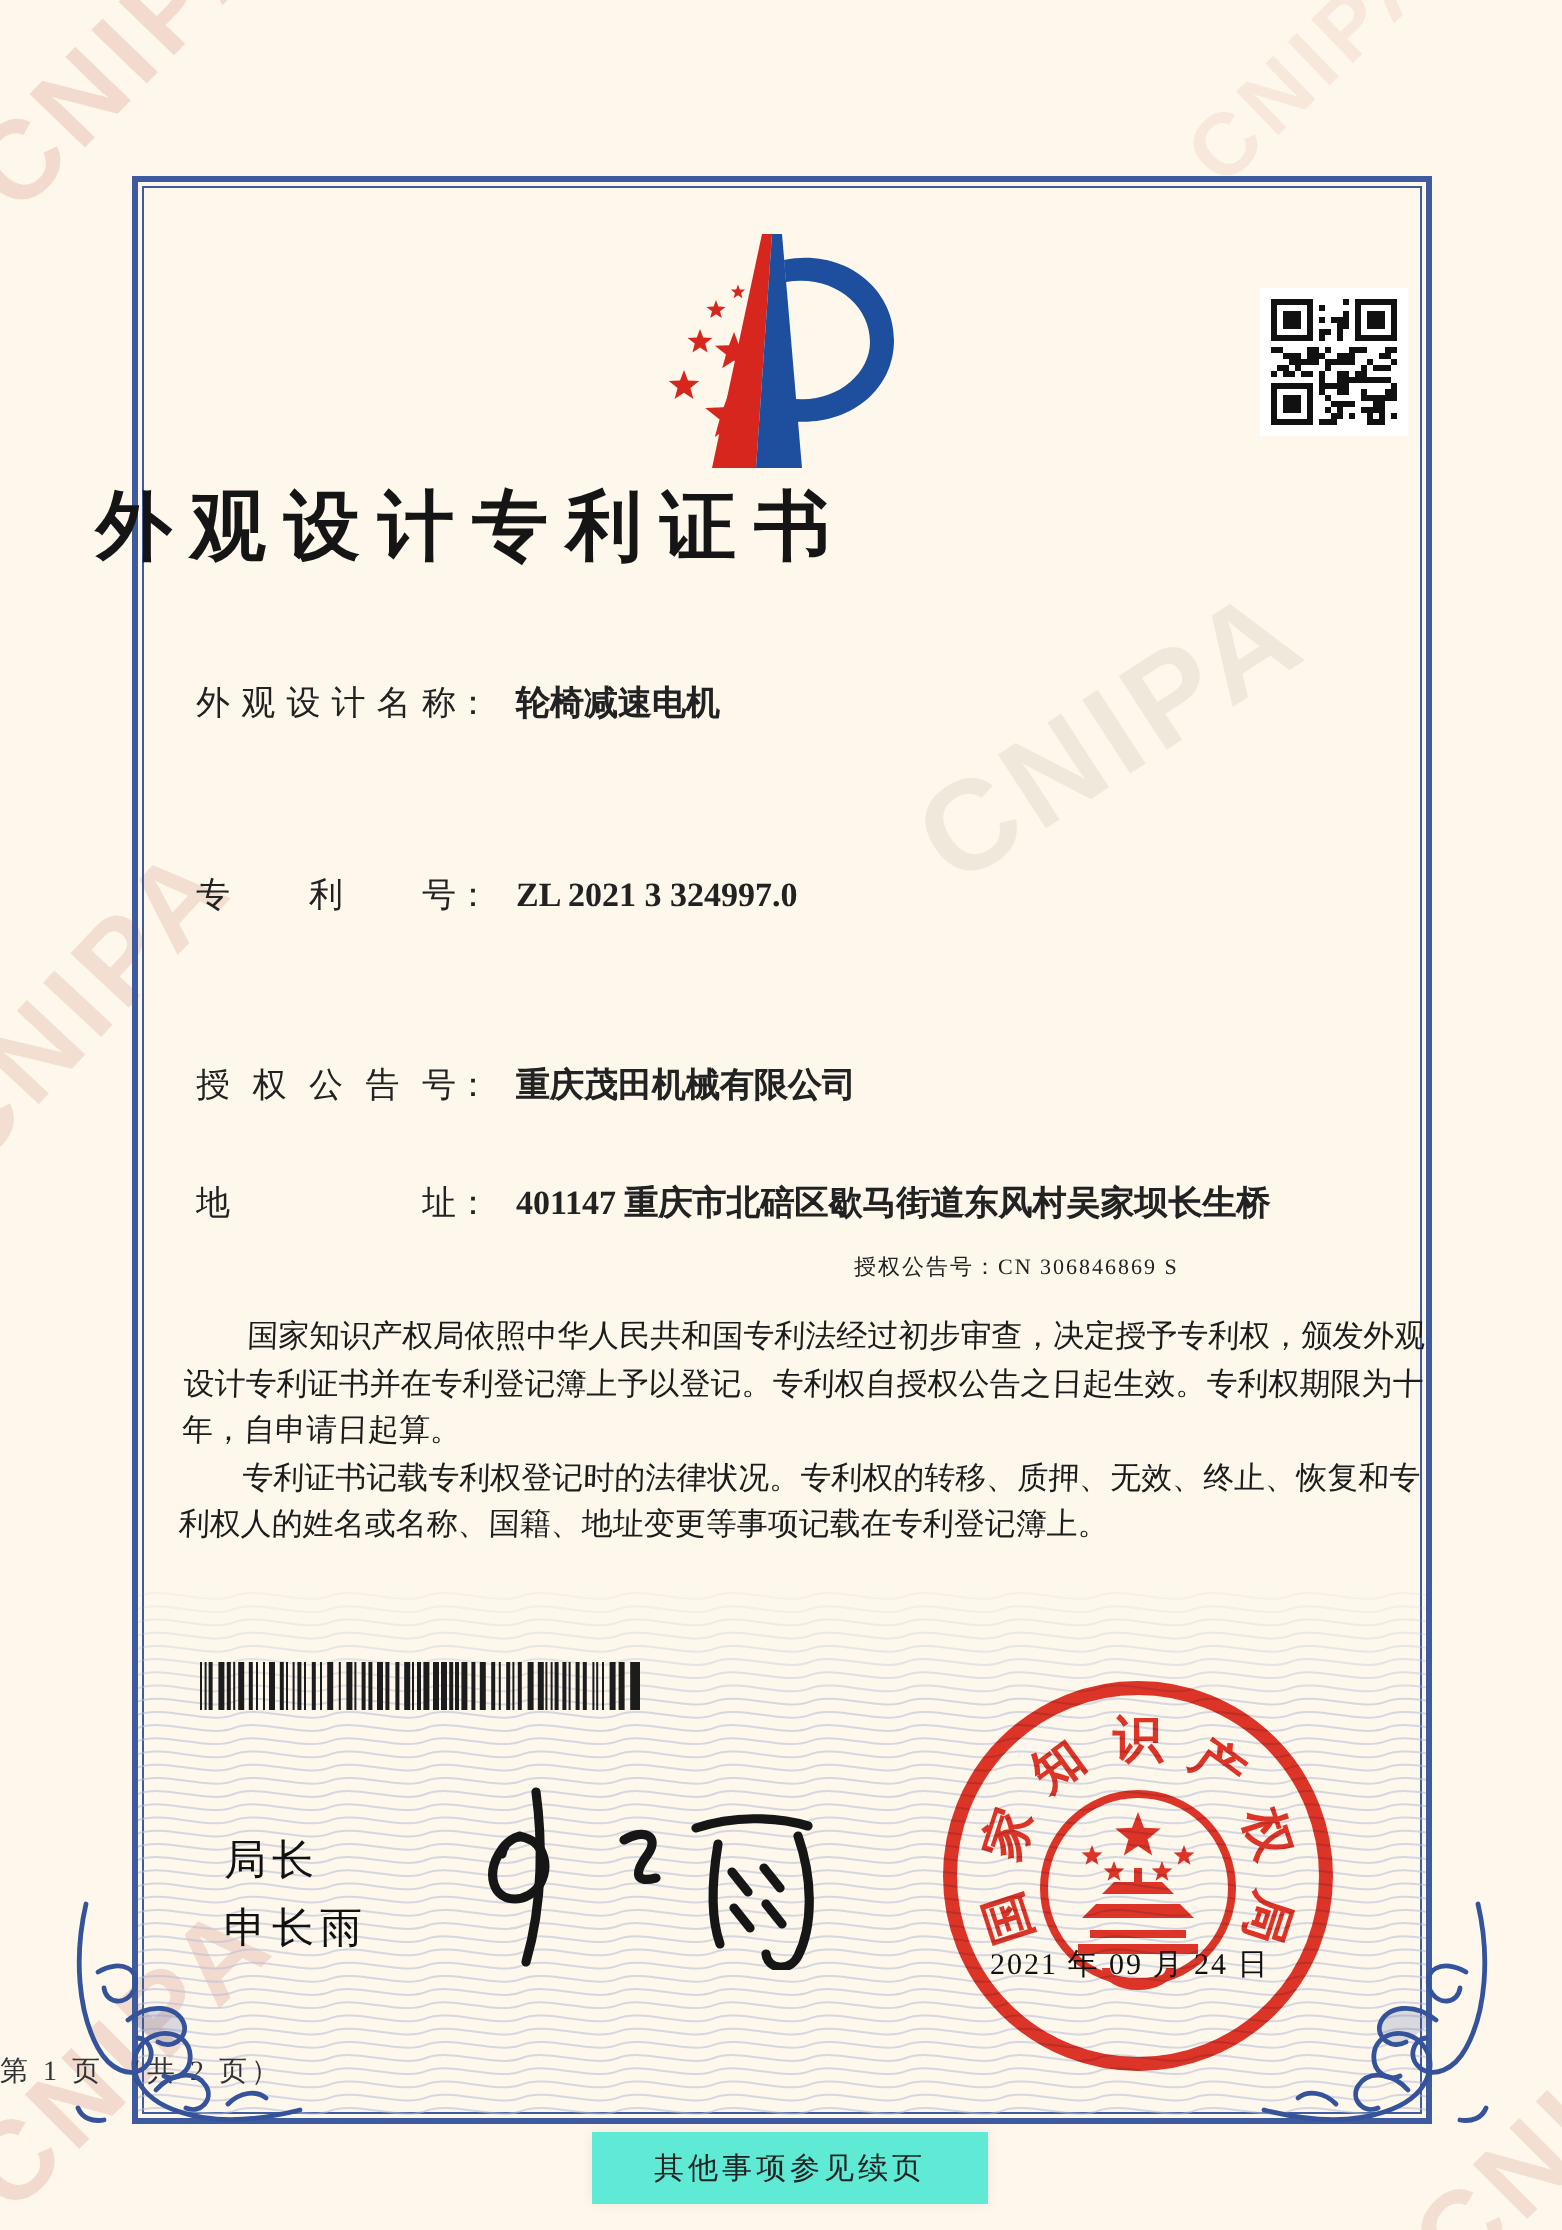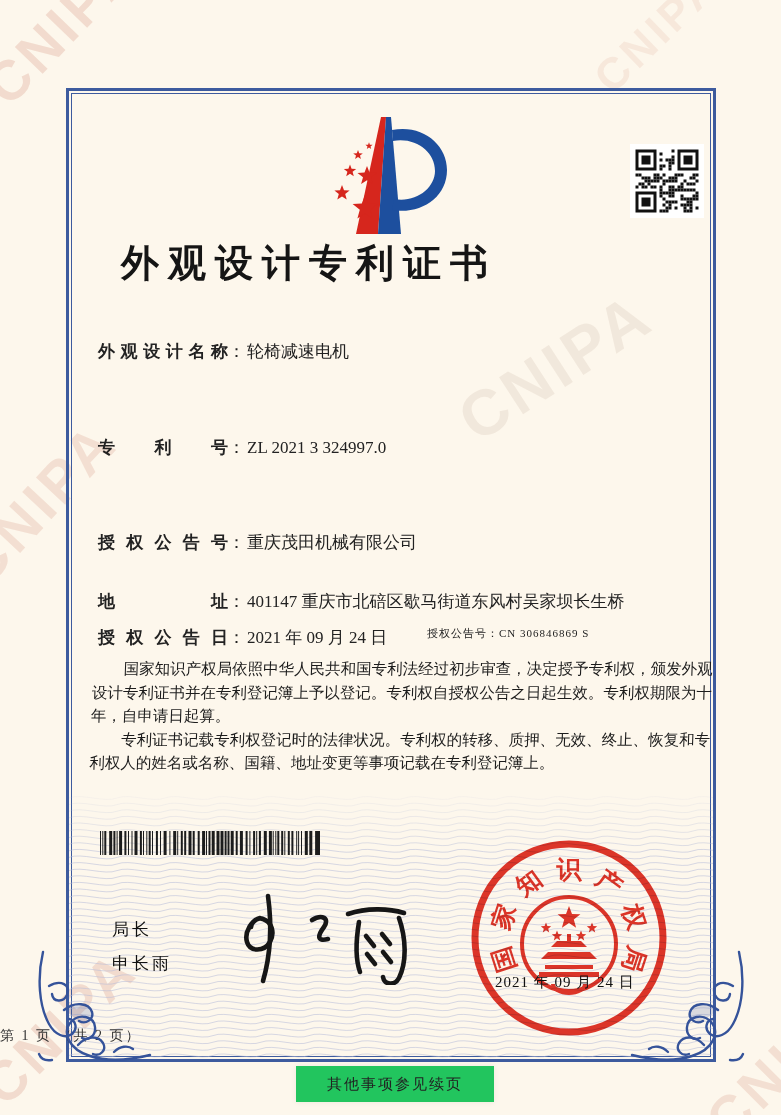--- a/index.html
+++ b/index.html
@@ -19,43 +19,43 @@
   }
 
   
   .frame { position:absolute; left:66px; top:88px; width:650px; height:974px;
            border:3px solid #3d5b9e; }
   .frame::after { content:""; position:absolute; inset:2px; border:1px solid #3d5b9e; }
 
   .cert-no { position:absolute; left:98px; top:142px; font-size:16px;
              letter-spacing:2px; color:#222; }
 
-  .title { position:absolute; left:0; top:238px; width:618px; text-align:center;
-           font-size:38px; font-weight:bold; letter-spacing:9px; color:#151515; }
+  .title { position:absolute; left:0; top:238px; width:618px; text-align:left;
+           font-size:38px; font-weight:bold; letter-spacing:9px; color:#151515;padding-left:48px; }
 
   .frow { position:absolute; left:98px; font-size:17px; color:#222; white-space:nowrap; }
   .flabel { display:inline-block; width:130px; text-align:justify;
-            text-align-last:justify; vertical-align:bottom;font-weight:bold; }
-  .fval { margin-left:2px; }
+            text-align-last:justify; vertical-align:bottom; }
+  .fval { margin-left:13px;font-weight:bold; }
   .grant2 { position:absolute; left:427px; top:626px; font-size:11px;
             letter-spacing:1px; white-space:nowrap; }
 
   .paras { position:absolute; left:91px; top:657px; width:620px; font-size:15.5px;
            line-height:23.6px; color:#1c1c1c; text-align:justify;
            transform:skewX(-2deg); }
   .paras p { text-indent:2em; }
 
-  .officials { position:absolute; left:112px; top:913px; font-size:17px;
+  .officials { position:absolute; left:112px; top:913px; font-size:21px;
                letter-spacing:3px; color:#111; line-height:34px; }
 
   .pagenum { position:absolute; left:0; top:1027px; width:722px; text-align:left;
              font-size:14px; letter-spacing:2px; color:#333; z-index:4; }
 
   .contbox { position:absolute; left:296px; top:1066px; width:198px; height:36px;
-             background:#22c55e; box-shadow:0 0 6px rgba(0,0,0,.07);
+             background:#5eead4; box-shadow:0 0 6px rgba(0,0,0,.07);
              display:flex; align-items:center; justify-content:center;
              font-size:15px; letter-spacing:2px; color:#222; }
 
   .abs { position:absolute; }
   #waves-svg { z-index:1; }
   #barcode-svg, .officials, #sig-svg, .pagenum { z-index:3; }
   .orn { z-index:5; }
   #seal-svg { z-index:6; mix-blend-mode:multiply; opacity:.95; }
   .seal-date { position:absolute; left:495px; top:973px; font-size:15px;
                letter-spacing:1px; color:#101010; z-index:7; white-space:nowrap; }
@@ -270,23 +270,20 @@
   </div>
   <div class="frow" style="top:436px;">
     <span class="flabel">专利号</span><span>：</span><span class="fval">ZL 2021 3 324997.0</span>
   </div>
   <div class="frow" style="top:531px;">
     <span class="flabel">授权公告号</span><span>：</span><span class="fval">重庆茂田机械有限公司</span>
   </div>
   <div class="frow" style="top:590px;">
     <span class="flabel">地址</span><span>：</span><span class="fval">401147 重庆市北碚区歇马街道东风村吴家坝长生桥</span>
   </div>
-  <div class="frow" style="top:626px;">
-    <span class="flabel">授权公告日</span><span>：</span><span class="fval">2021 年 09 月 24 日</span>
-  </div>
   <div class="grant2">
     <span>授权公告号</span><span>：</span><span>CN 306846869 S</span>
   </div>
 
   <div class="paras">
     <p>国家知识产权局依照中华人民共和国专利法经过初步审查，决定授予专利权，颁发外观设计专利证书并在专利登记簿上予以登记。专利权自授权公告之日起生效。专利权期限为十年，自申请日起算。</p>
     <p>专利证书记载专利权登记时的法律状况。专利权的转移、质押、无效、终止、恢复和专利权人的姓名或名称、国籍、地址变更等事项记载在专利登记簿上。</p>
   </div>
 
   <svg id="barcode-svg" class="abs" style="left:100px; top:831px;" width="222" height="24">

